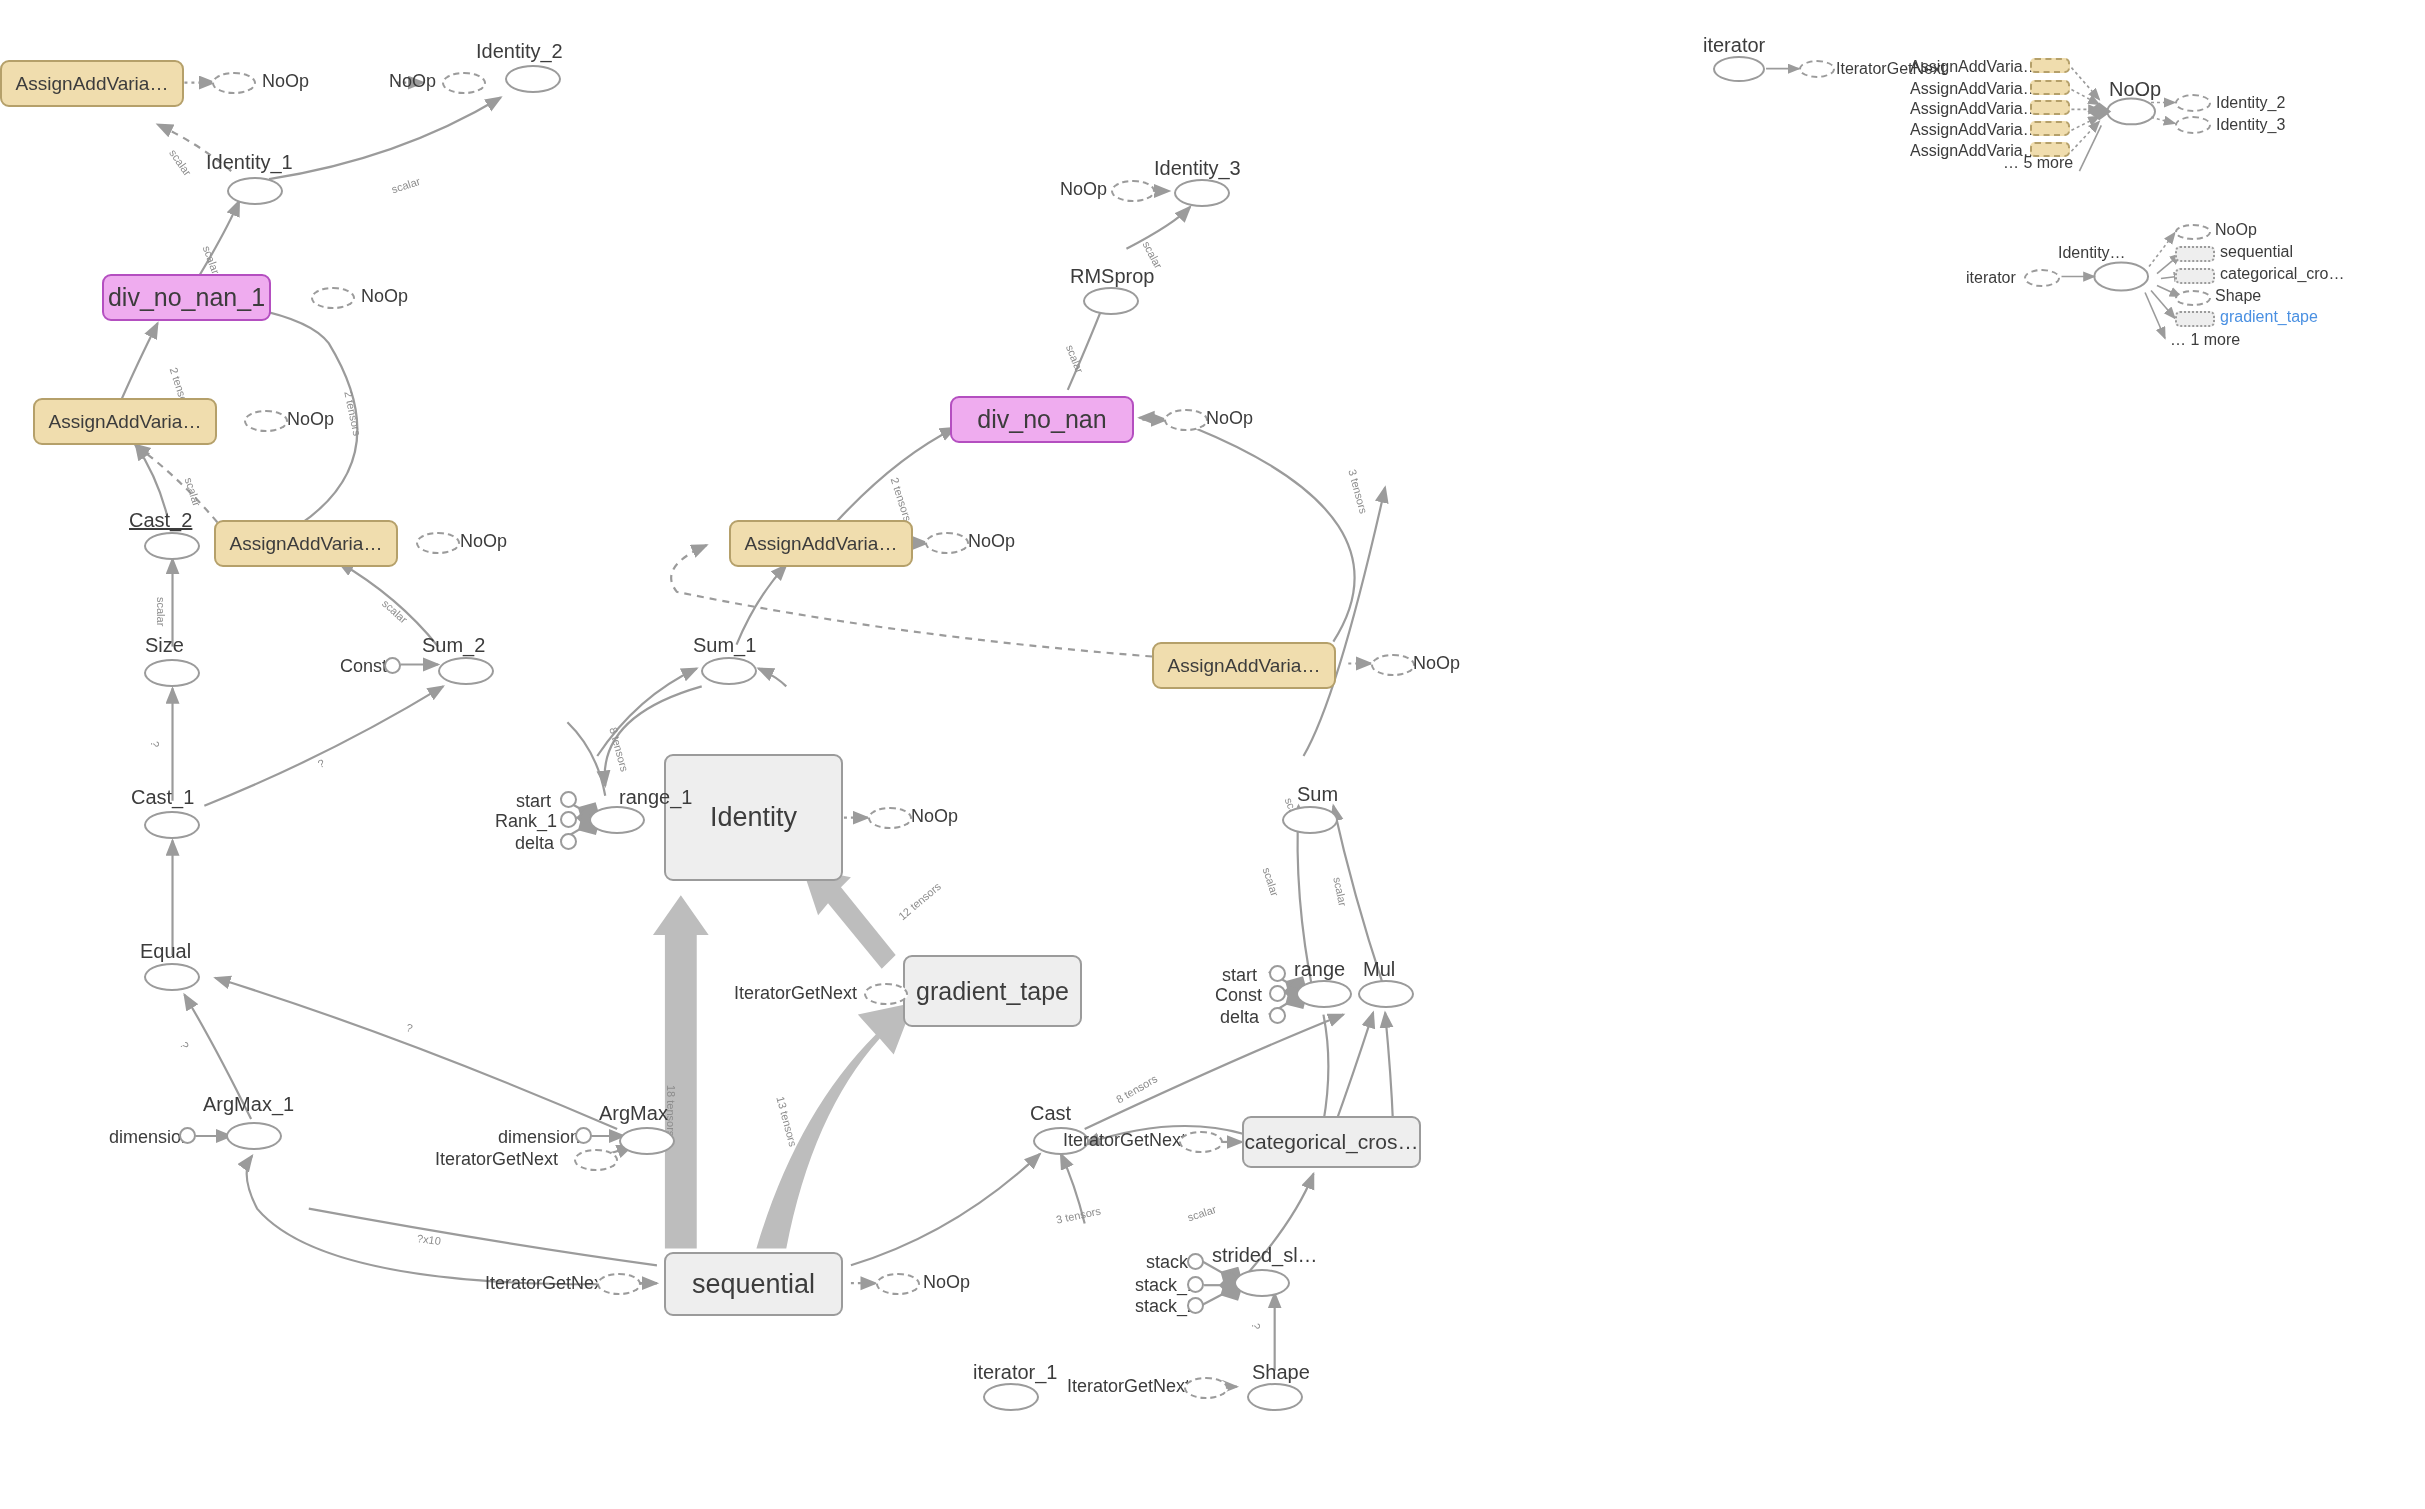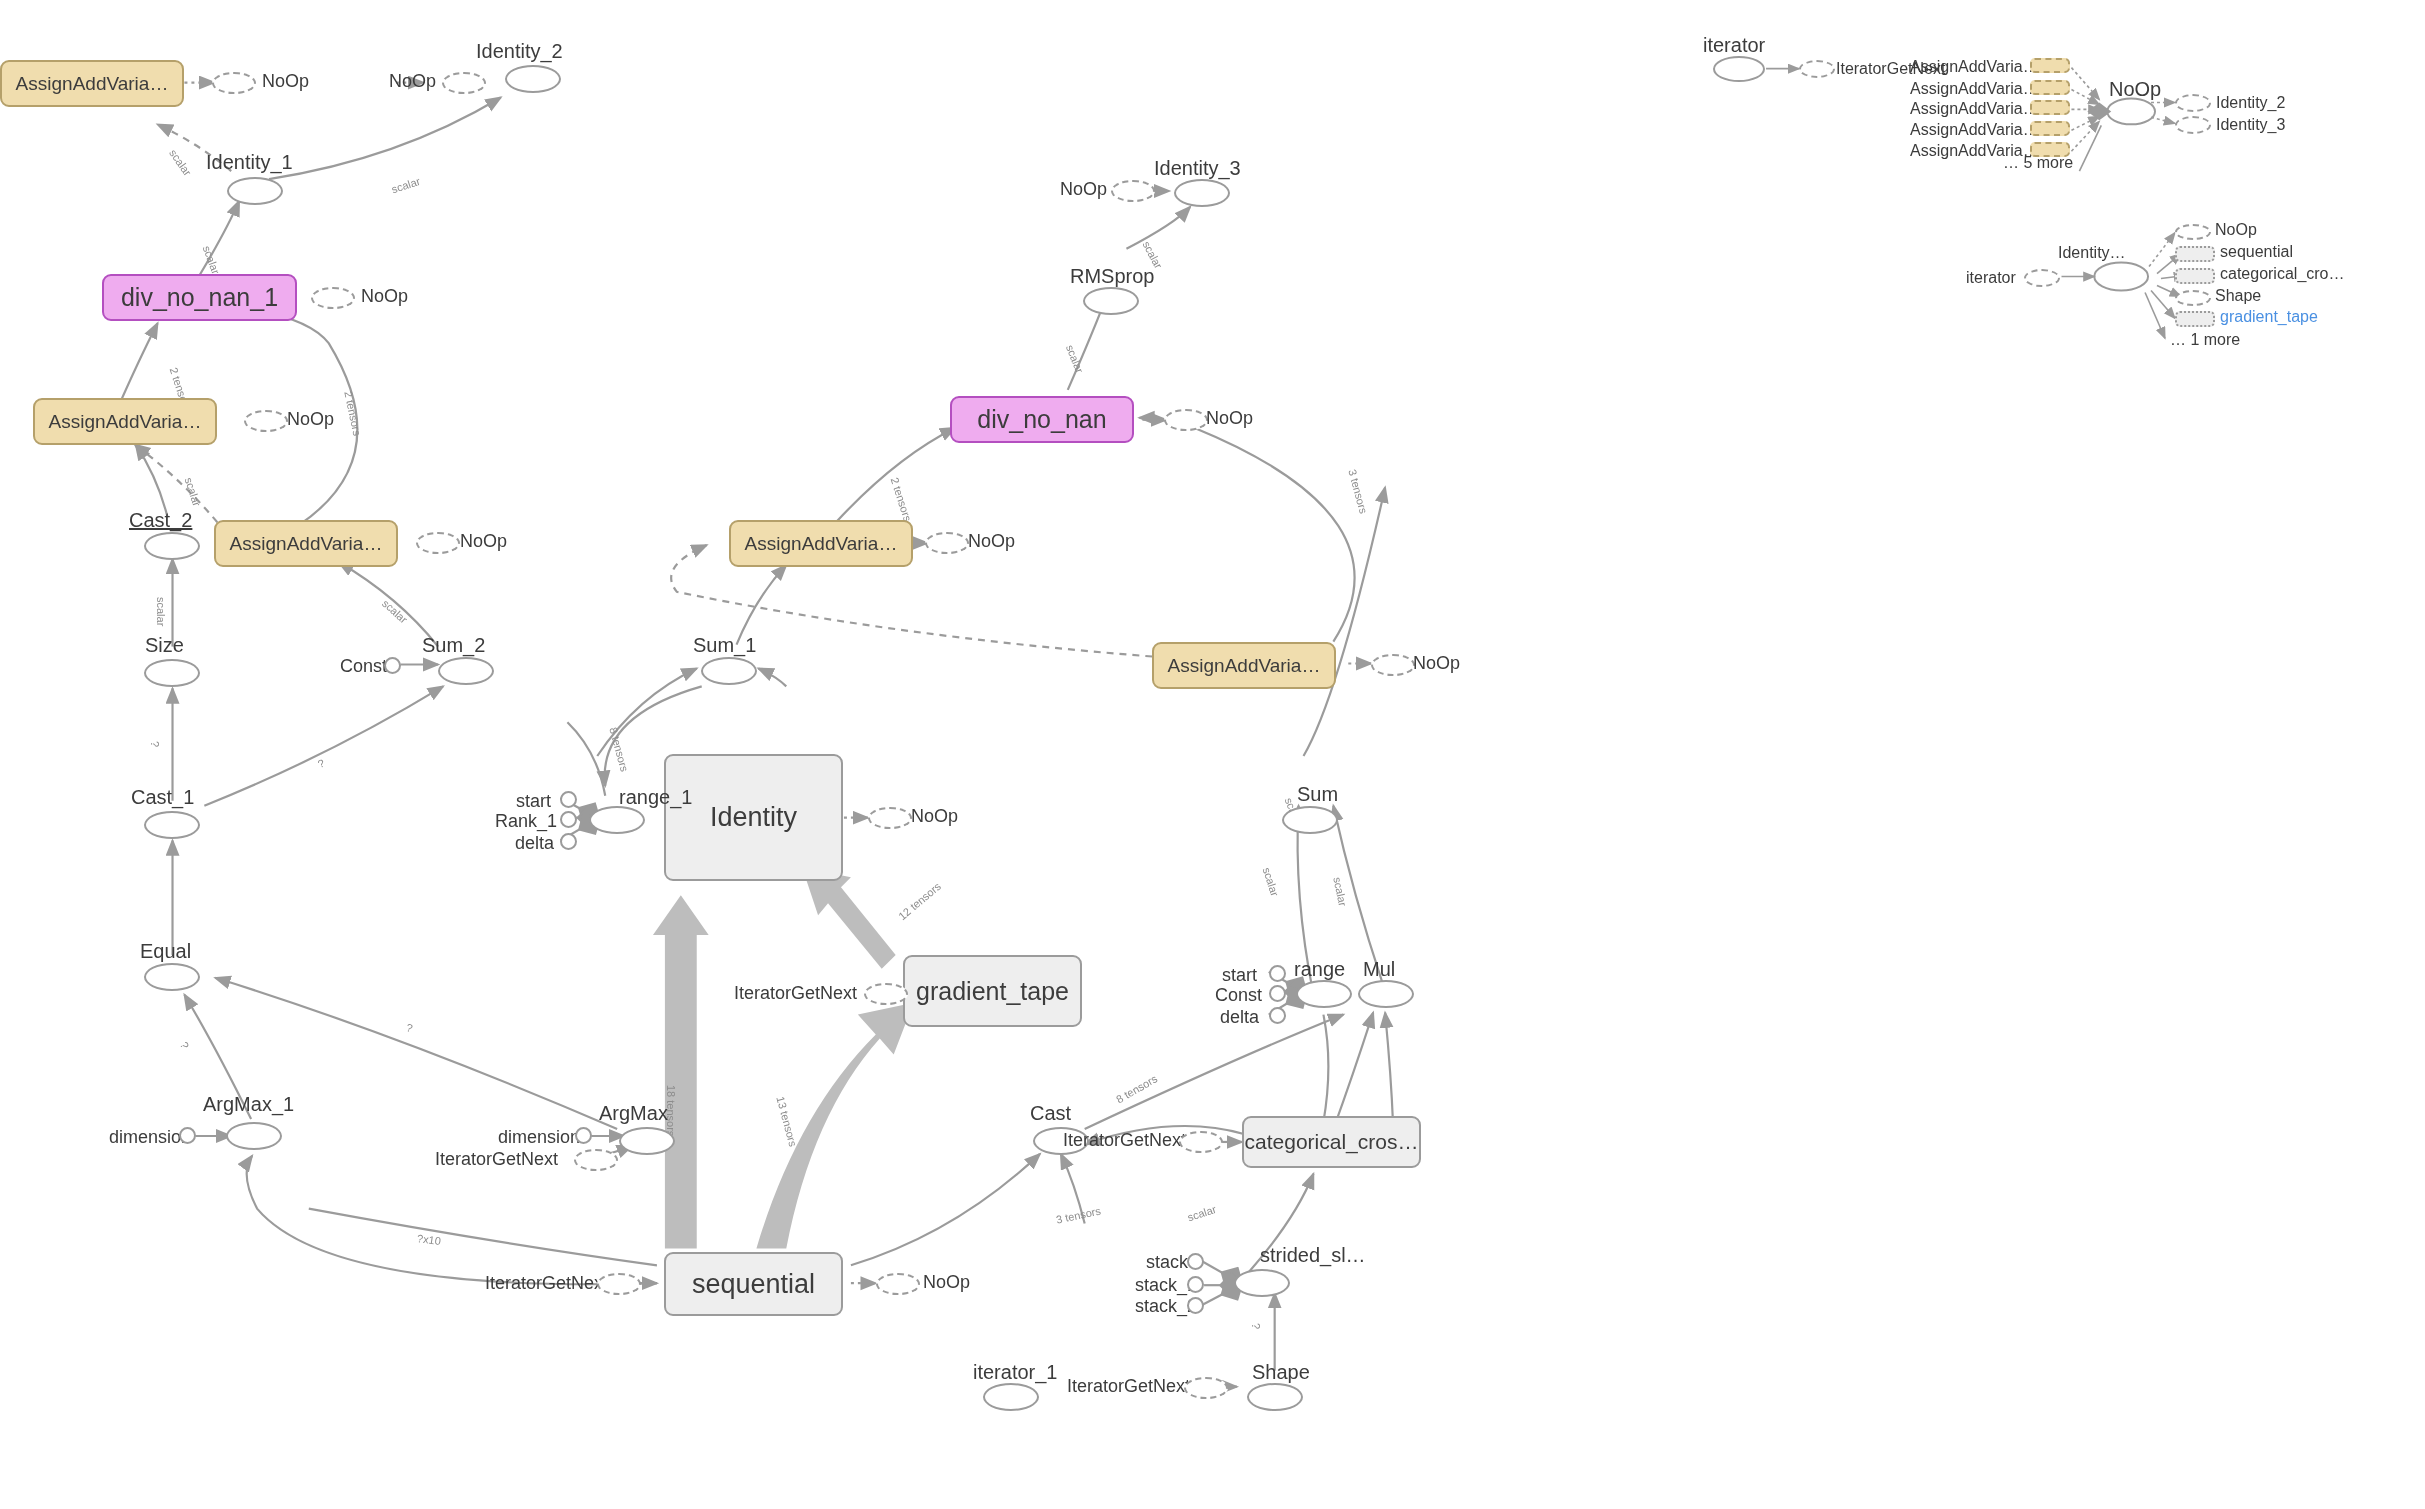--- a/index.html
+++ b/index.html
@@ -300,21 +300,21 @@
 
   <div class="lbl sm" style="left:389px; top:71px;">NoOp</div>
   <div class="node ellipse-dashed" style="left:442px; top:72px; width:44px; height:22px;"></div>
 
   <div class="lbl" style="left:476px; top:40px;">Identity_2</div>
   <div class="node ellipse" style="left:505px; top:65px; width:56px; height:28px;"></div>
 
   <div class="lbl" style="left:206px; top:151px;">Identity_1</div>
   <div class="node ellipse" style="left:227px; top:177px; width:56px; height:28px;"></div>
 
-  <div class="node purple" style="left:102px; top:274px; width:195px; height:47px;">
+  <div class="node purple" style="left:102px; top:274px; width:169px; height:47px;">
     <span>div_no_nan_1</span>
   </div>
   <div class="node ellipse-dashed" style="left:311px; top:287px; width:44px; height:22px;"></div>
   <div class="lbl sm" style="left:361px; top:286px;">NoOp</div>
 
   <div class="node varnode" style="left:33px; top:398px; width:184px; height:47px;">
     <span>AssignAddVaria…</span>
   </div>
   <div class="node ellipse-dashed" style="left:244px; top:410px; width:44px; height:22px;"></div>
   <div class="lbl sm" style="left:287px; top:409px;">NoOp</div>
@@ -437,21 +437,21 @@
   <div class="node ellipse-dashed" style="left:597px; top:1273px; width:44px; height:22px;"></div>
   <div class="node ellipse-dashed" style="left:876px; top:1273px; width:44px; height:22px;"></div>
   <div class="lbl sm" style="left:923px; top:1272px;">NoOp</div>
 
   <div class="lbl sm" style="left:1146px; top:1252px;">stack</div>
   <div class="node port" style="left:1187px; top:1253px; width:17px; height:17px;"></div>
   <div class="lbl sm" style="left:1135px; top:1275px;">stack_1</div>
   <div class="node port" style="left:1187px; top:1276px; width:17px; height:17px;"></div>
   <div class="lbl sm" style="left:1135px; top:1296px;">stack_2</div>
   <div class="node port" style="left:1187px; top:1297px; width:17px; height:17px;"></div>
-  <div class="lbl" style="left:1212px; top:1244px;margin-left:48px;">strided_sl…</div>
+  <div class="lbl" style="left:1212px; top:1244px;">strided_sl…</div>
   <div class="node ellipse" style="left:1234px; top:1269px; width:56px; height:28px;"></div>
 
   <div class="lbl" style="left:973px; top:1361px;">iterator_1</div>
   <div class="node ellipse" style="left:983px; top:1383px; width:56px; height:28px;"></div>
 
   <div class="lbl sm" style="left:1067px; top:1376px;">IteratorGetNext</div>
   <div class="node ellipse-dashed" style="left:1184px; top:1377px; width:44px; height:22px;"></div>
   <div class="lbl" style="left:1252px; top:1361px;">Shape</div>
   <div class="node ellipse" style="left:1247px; top:1383px; width:56px; height:28px;"></div>
 

